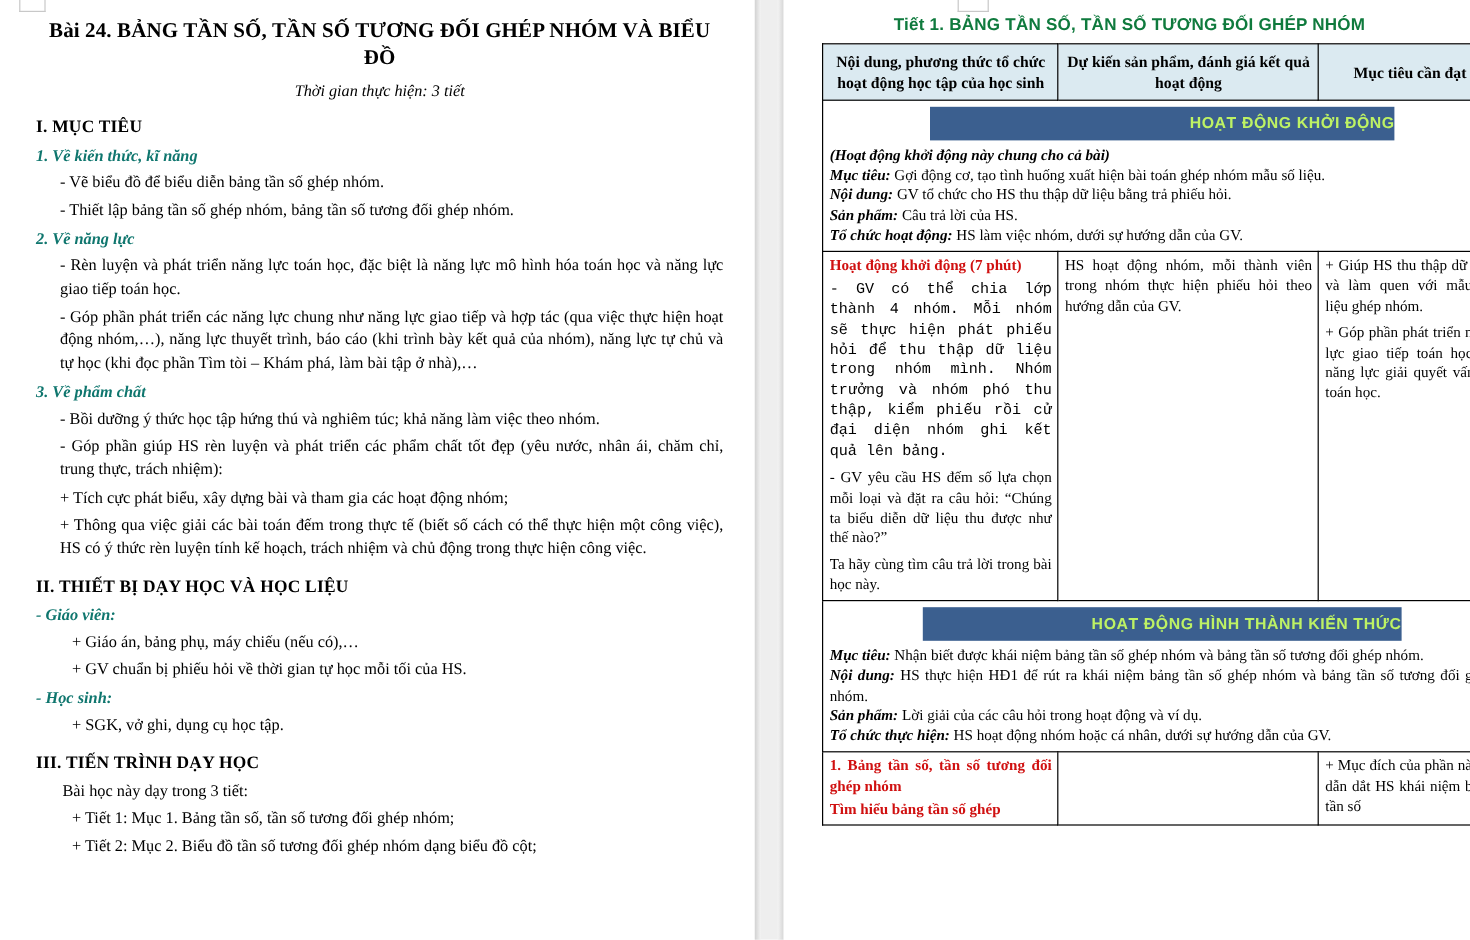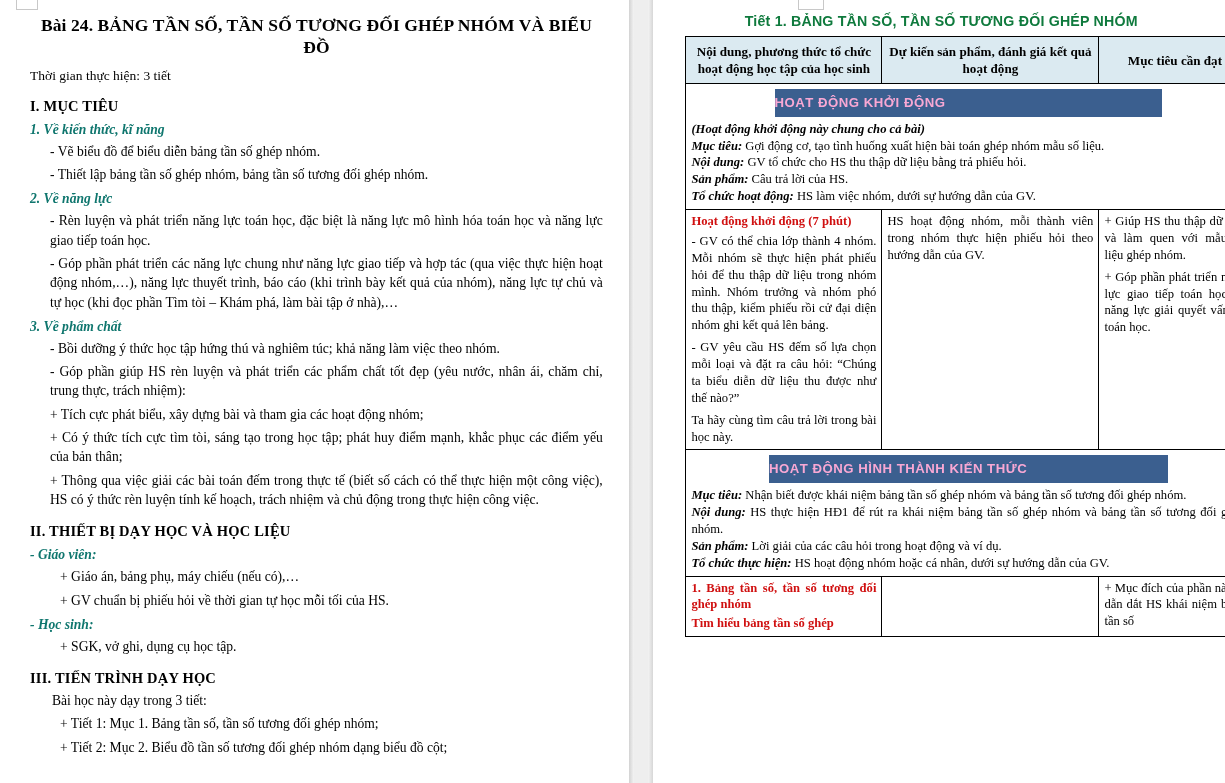--- a/index.html
+++ b/index.html
@@ -28,21 +28,21 @@
 
   
   .corner-mark{position:absolute;top:0;height:9px;border:1px solid #c8c8c8;border-top:none;background:#fff;}
 
   
   .doc-title{
     font-size:17.5px;font-weight:bold;text-align:center;line-height:1.28;
     margin:8px 0 0 0;letter-spacing:.1px;
   }
   .doc-subtitle{
-    font-size:13.5px;margin:9px 0 0 0;
+    font-size:13.5px;font-style:italic;text-align:center;margin:9px 0 0 0;
   }
   .h-roman{
     font-size:14.5px;font-weight:bold;margin:14px 0 3px 0;letter-spacing:.2px;
   }
   .h-purple{
     font-size:13.6px;font-weight:bold;font-style:italic;color:#0f766e;margin:7px 0 2px 0;
   }
   p.body{
     font-size:13.6px;line-height:1.42;margin:4px 0 0 0;text-align:justify;
     text-indent:0;
@@ -78,24 +78,24 @@
     font-weight:bold;
     font-size:13.1px;
     padding:6px 6px;
     line-height:1.3;
   }
   col.c1{width:196px;}
   col.c2{width:217px;}
   col.c3{width:152px;}
 
   .banner{
-    background:#3b5f8f;color:#f9a8d4;
+    background:#3b5f8f;color:#bef264;
     font-family:"Liberation Sans","DejaVu Sans",sans-serif;
     font-weight:bold;font-size:13.2px;letter-spacing:.5px;
-    text-align:left;padding:5px 0 5px 0;
+    text-align:right;padding:5px 0 5px 0;
     margin:2px auto 4px auto;width:70%;
   }
   td.full{padding-top:2px;}
   .lead{font-weight:bold;font-style:italic;}
   .note-italic{font-style:italic;font-weight:bold;}
   .red{color:#d01010;font-weight:bold;}
   .cell-mid{vertical-align:middle;}
   .nj{text-align:left;}
 </style>
 </head>
@@ -116,21 +116,20 @@
     <p class="body ind1">- Thiết lập bảng tần số ghép nhóm, bảng tần số tương đối ghép nhóm.</p>
 
     <div class="h-purple">2. Về năng lực</div>
     <p class="body ind1">- Rèn luyện và phát triển năng lực toán học, đặc biệt là năng lực mô hình hóa toán học và năng lực giao tiếp toán học.</p>
     <p class="body ind1">- Góp phần phát triển các năng lực chung như năng lực giao tiếp và hợp tác (qua việc thực hiện hoạt động nhóm,…), năng lực thuyết trình, báo cáo (khi trình bày kết quả của nhóm), năng lực tự chủ và tự học (khi đọc phần Tìm tòi – Khám phá, làm bài tập ở nhà),…</p>
 
     <div class="h-purple">3. Về phẩm chất</div>
     <p class="body ind1">- Bồi dưỡng ý thức học tập hứng thú và nghiêm túc; khả năng làm việc theo nhóm.</p>
     <p class="body ind1">- Góp phần giúp HS rèn luyện và phát triển các phẩm chất tốt đẹp (yêu nước, nhân ái, chăm chỉ, trung thực, trách nhiệm):</p>
     <p class="body ind1">+ Tích cực phát biểu, xây dựng bài và tham gia các hoạt động nhóm;</p>
-    <p class="body ind1">+ Có ý thức tích cực tìm tòi, sáng tạo trong học tập; phát huy điểm mạnh, khắc phục các điểm yếu của bản thân;</p>
     <p class="body ind1">+ Thông qua việc giải các bài toán đếm trong thực tế (biết số cách có thể thực hiện một công việc), HS có ý thức rèn luyện tính kế hoạch, trách nhiệm và chủ động trong thực hiện công việc.</p>
 
     <div class="h-roman">II. THIẾT BỊ DẠY HỌC VÀ HỌC LIỆU</div>
     <div class="h-purple">- Giáo viên:</div>
     <p class="body ind2">+ Giáo án, bảng phụ, máy chiếu (nếu có),…</p>
     <p class="body ind2">+ GV chuẩn bị phiếu hỏi về thời gian tự học mỗi tối của HS.</p>
     <div class="h-purple">- Học sinh:</div>
     <p class="body ind2">+ SGK, vở ghi, dụng cụ học tập.</p>
 
     <div class="h-roman">III. TIẾN TRÌNH DẠY HỌC</div>
@@ -169,21 +168,21 @@
             <div><span class="lead">Mục tiêu:</span><span> Gợi động cơ, tạo tình huống xuất hiện bài toán ghép nhóm mẫu số liệu.</span></div>
             <div><span class="lead">Nội dung:</span><span> GV tổ chức cho HS thu thập dữ liệu bằng trả phiếu hỏi.</span></div>
             <div><span class="lead">Sản phẩm:</span><span> Câu trả lời của HS.</span></div>
             <div><span class="lead">Tổ chức hoạt động:</span><span> HS làm việc nhóm, dưới sự hướng dẫn của GV.</span></div>
           </td>
         </tr>
 
         <tr>
           <td>
             <div class="red">Hoạt động khởi động (7 phút)</div>
-            <div style="margin-top:3px;">- GV có thể chia lớp thành 4 nhóm. Mỗi nhóm sẽ thực hiện phát phiếu hỏi để thu thập dữ liệu trong nhóm mình. Nhóm trưởng và nhóm phó thu thập, kiểm phiếu rồi cử đại diện nhóm ghi kết quả lên bảng.</div>
+            <div style="margin-top:3px;font-family:Liberation Mono, monospace;">- GV có thể chia lớp thành 4 nhóm. Mỗi nhóm sẽ thực hiện phát phiếu hỏi để thu thập dữ liệu trong nhóm mình. Nhóm trưởng và nhóm phó thu thập, kiểm phiếu rồi cử đại diện nhóm ghi kết quả lên bảng.</div>
             <div style="margin-top:5px;">- GV yêu cầu HS đếm số lựa chọn mỗi loại và đặt ra câu hỏi: “Chúng ta biểu diễn dữ liệu thu được như thế nào?”</div>
             <div style="margin-top:5px;">Ta hãy cùng tìm câu trả lời trong bài học này.</div>
           </td>
           <td class="cell-mid nj">HS hoạt động nhóm, mỗi thành viên trong nhóm thực hiện phiếu hỏi theo hướng dẫn của GV.</td>
           <td>
             <div>+ Giúp HS thu thập dữ liệu và làm quen với mẫu số liệu ghép nhóm.</div>
             <div style="margin-top:5px;">+ Góp phần phát triển năng lực giao tiếp toán học và năng lực giải quyết vấn đề toán học.</div>
           </td>
         </tr>
 

